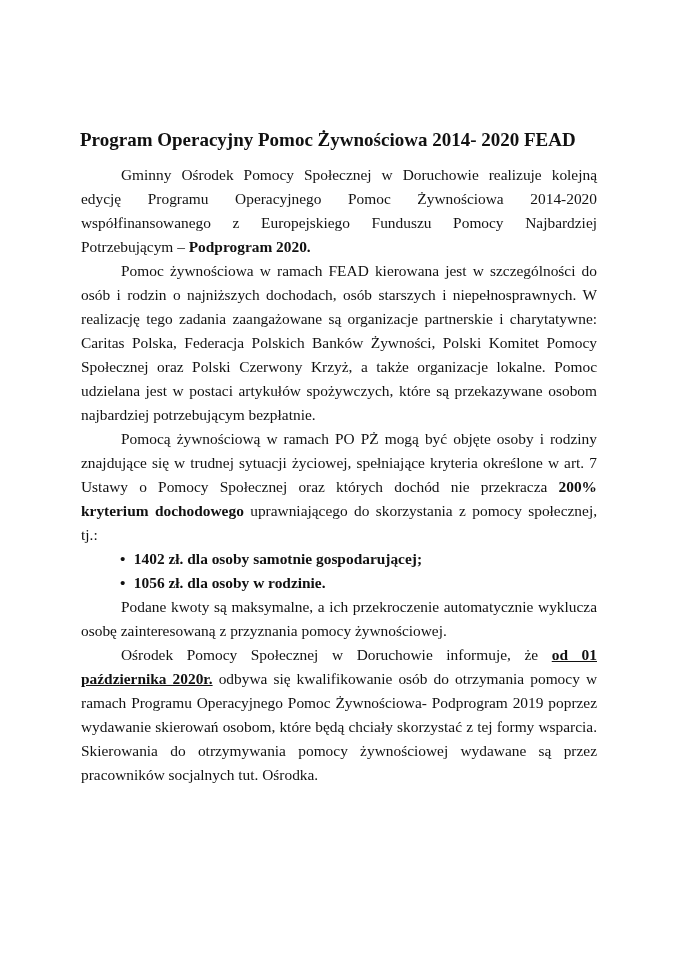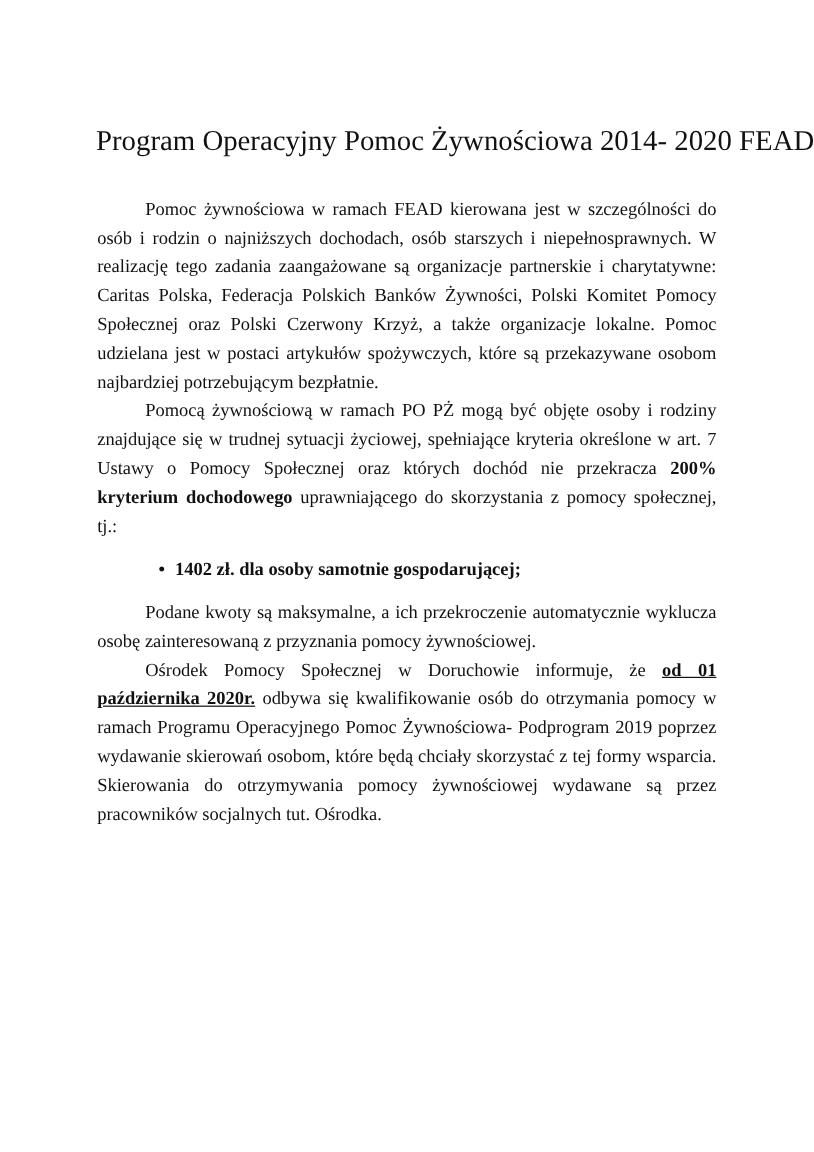--- a/index.html
+++ b/index.html
@@ -3,45 +3,47 @@
 <meta charset="utf-8">
 <style>
   html, body { margin: 0; padding: 0; background: #ffffff; }
   body { width: 678px; height: 960px; position: relative; overflow: hidden; }
   .page {
     position: absolute; left: 81px; top: 0; width: 516px;
     font-family: "Liberation Serif", "DejaVu Serif", serif;
     color: #111111; font-size: 15.4px; line-height: 24px;
   }
   .title {
-    position: absolute; left: -1px; top: 104px; white-space: nowrap;
-    font-size: 24px; font-weight: normal; line-height: 28px;
+    position: absolute; left: -1px; top: 126px; white-space: nowrap;
+    font-size: 19px; font-weight: bold; line-height: 28px;
   }
   .body { position: absolute; left: 0; top: 163px; width: 516px; }
   p { margin: 0; text-align: justify; }
   p.ind1 { text-indent: 40px; }
   p.ind2 { text-indent: 20px; }
   .b { font-weight: bold; }
   .u { text-decoration: underline; font-weight: bold; }
-  .bullet { margin: 12px; padding-left: 39px; font-weight: bold; }
+  .bullet { margin: 0; padding-left: 39px; font-weight: bold; }
   .bullet .dot { display: inline-block; width: 10px; font-weight: bold; }
 </style>
 </head>
 <body>
 
 <div class="page">
   <div class="title">Program Operacyjny Pomoc Żywnościowa 2014- 2020 FEAD</div>
 
   <div class="body">
+    <p class="ind1"><span>Gminny  Ośrodek Pomocy Społecznej w Doruchowie realizuje  kolejną edycję Programu Operacyjnego Pomoc Żywnościowa 2014-2020  współfinansowanego z Europejskiego Funduszu Pomocy Najbardziej Potrzebującym – </span><span class="b">Podprogram 2020.</span></p>
 
 
     <p class="ind1">Pomoc żywnościowa w ramach FEAD kierowana jest w szczególności do osób i rodzin o najniższych dochodach, osób starszych i niepełnosprawnych. W realizację tego zadania zaangażowane są  organizacje partnerskie i charytatywne: Caritas Polska, Federacja Polskich Banków Żywności, Polski Komitet Pomocy Społecznej oraz Polski Czerwony Krzyż, a także  organizacje lokalne. Pomoc udzielana jest w postaci artykułów spożywczych, które są przekazywane osobom najbardziej potrzebującym bezpłatnie.</p>
 
     <p class="ind1"><span>Pomocą żywnościową w ramach PO PŻ mogą być objęte osoby i rodziny znajdujące się w trudnej sytuacji życiowej, spełniające kryteria określone w art. 7 Ustawy o Pomocy Społecznej oraz których dochód nie przekracza </span><span class="b">200% kryterium dochodowego</span><span> uprawniającego do skorzystania z pomocy społecznej, tj.:</span></p>
 
     <div class="bullet"><span class="dot">•</span> <span>1402  zł. dla osoby samotnie gospodarującej;</span></div>
+    <div class="bullet"><span class="dot">•</span> <span>1056 zł. dla osoby w rodzinie.</span></div>
 
     <p class="ind1">Podane kwoty są maksymalne, a ich przekroczenie automatycznie wyklucza osobę zainteresowaną z przyznania pomocy żywnościowej.</p>
 
     <p class="ind1"><span>Ośrodek Pomocy Społecznej w Doruchowie informuje, że </span><span class="u">od 01 października 2020r.</span><span> odbywa się kwalifikowanie osób do otrzymania pomocy w ramach Programu Operacyjnego Pomoc Żywnościowa- Podprogram 2019 poprzez wydawanie skierowań osobom, które będą chciały skorzystać z tej formy wsparcia. Skierowania do otrzymywania pomocy żywnościowej wydawane są przez pracowników socjalnych tut. Ośrodka.</span></p>
 
   </div>
 </div>
 
 </body></html>

